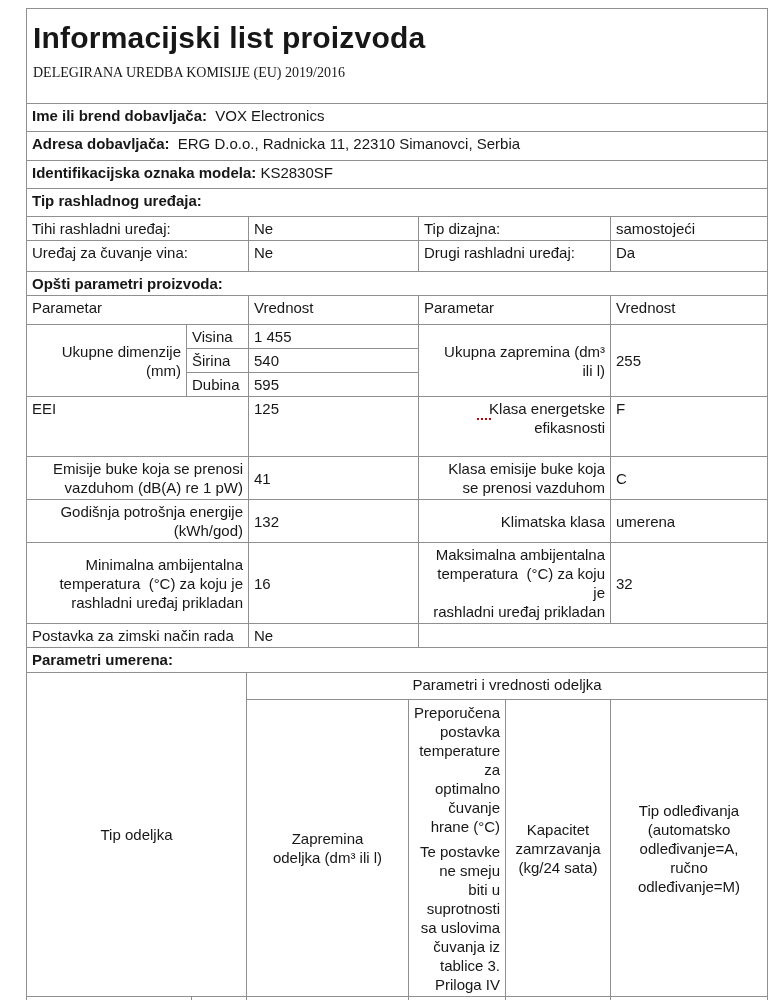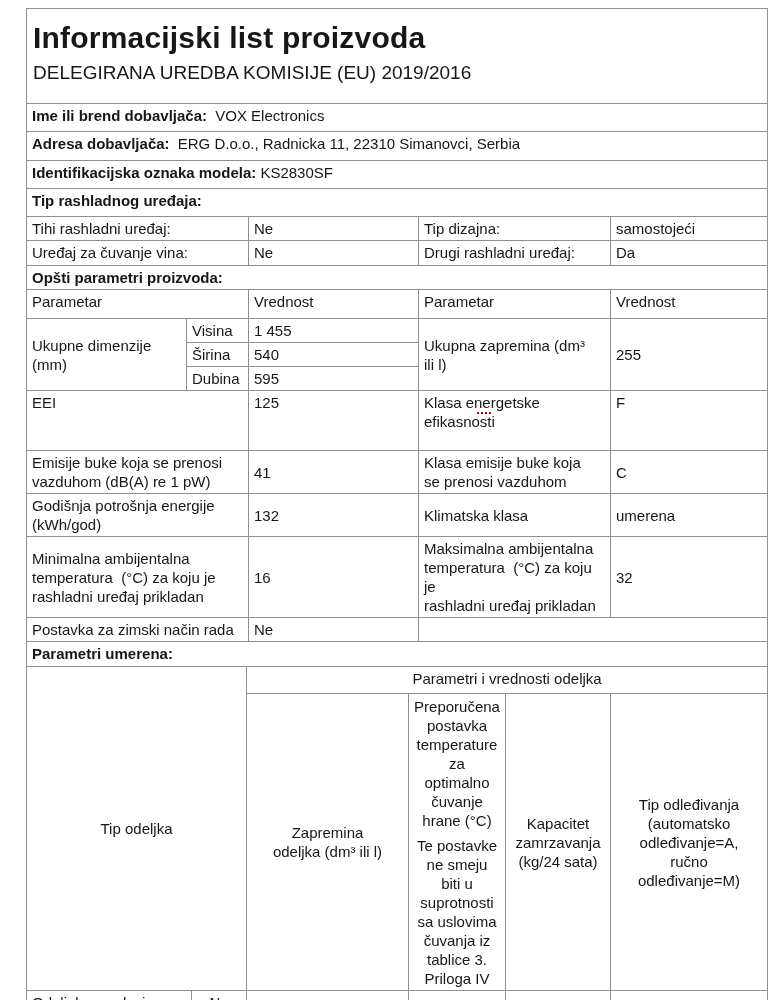--- a/index.html
+++ b/index.html
@@ -14,31 +14,31 @@
   td {
     border: 1px solid #8f8f8f;
     padding: 2px 5px;
     font-size: 15px;
     line-height: 19px;
     vertical-align: top;
     overflow: hidden;
     word-wrap: break-word;
   }
   .b { font-weight: bold; }
-  .ml { white-space: pre-wrap; }
+  .ml { white-space: pre-wrap; text-align: right; }
   .vm { vertical-align: middle; }
   .ctr { text-align: center; margin-top: 36px; }
   .title-cell { padding: 12px 6px 6px 6px; border-radius: 18px; }
   .title-cell h1 {
     margin: 0 0 10px 0;
     font-size: 30px;
     line-height: 34px;
     letter-spacing: 0.2px;
   }
-  .subtitle { font-size: 19px; line-height: 16px; }
+  .subtitle { font-size: 14px; line-height: 16px; font-family: Liberation Serif, serif; }
   .val-gap { margin-left: 4px; }
   .val-gap2 { margin-left: 0; }
   .rel { position: relative; }
   .squiggle {
     position: absolute;
     left: 58px; top: 18px;
     width: 14px; height: 3px;
     border-bottom: 2px dotted #c00000;
   }
   .note2 { margin-top: 6px; }
@@ -77,21 +77,21 @@
 
     <tr style="height:28px">
       <td colspan="5" class="b">Tip rashladnog uređaja:</td>
     </tr>
     <tr style="height:24px">
       <td colspan="2">Tihi rashladni uređaj:</td>
       <td>Ne</td>
       <td>Tip dizajna:</td>
       <td>samostojeći</td>
     </tr>
-    <tr style="height:25px">
+    <tr style="height:31px">
       <td colspan="2">Uređaj za čuvanje vina:</td>
       <td>Ne</td>
       <td>Drugi rashladni uređaj:</td>
       <td>Da</td>
     </tr>
 
     <tr style="height:24px">
       <td colspan="5" class="b">Opšti parametri proizvoda:</td>
     </tr>
     <tr style="height:29px">

